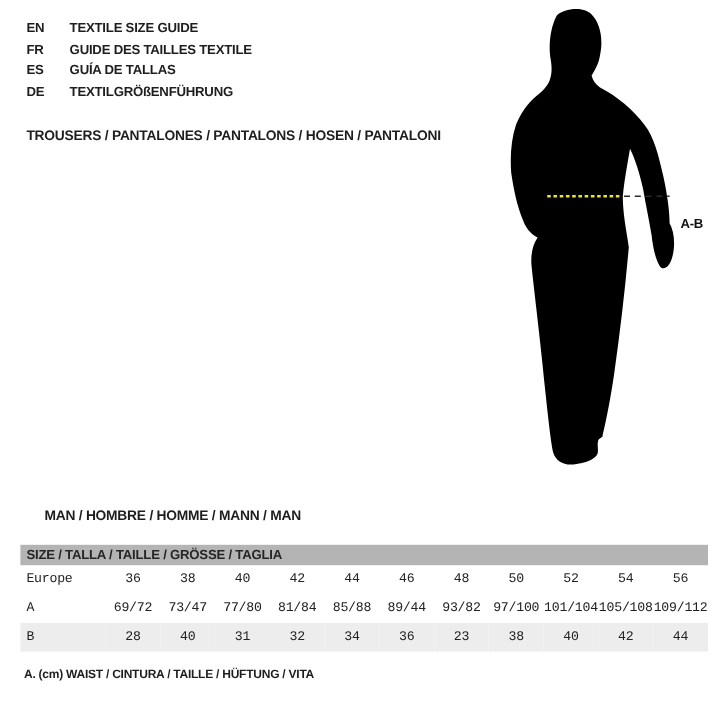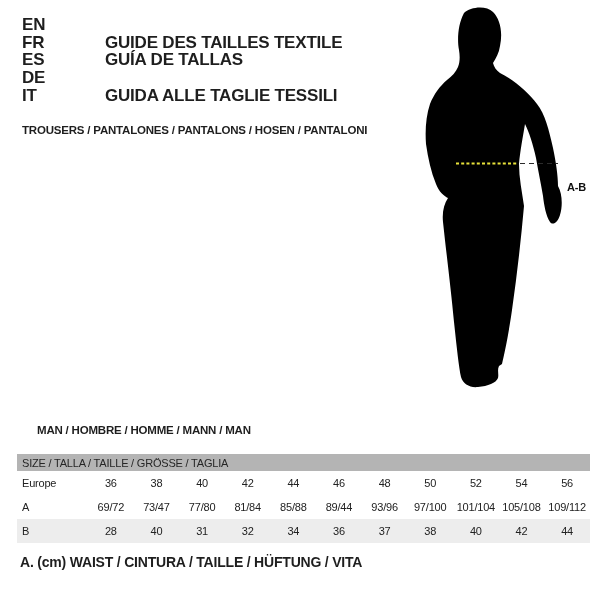--- a/index.html
+++ b/index.html
@@ -5,68 +5,66 @@
   html,body{margin:0;padding:0;}
   body{
     width:600px;height:600px;position:relative;overflow:hidden;
     background:#ffffff;
     font-family:"Liberation Sans",sans-serif;
     color:#1e1e1e;
     -webkit-font-smoothing:antialiased;
   }
   
   .lang-block{position:absolute;left:22px;top:16px;}
-  .lang-row{display:flex;font-size:17px;font-weight:bold;line-height:17.7px;letter-spacing:-0.2px;gap:47px;}
+  .lang-row{display:flex;font-size:11px;font-weight:bold;line-height:17.7px;letter-spacing:-0.2px;}
   .lang-code{width:36px;flex:0 0 36px;}
   
-  .category{position:absolute;left:22px;top:124px;font-size:11.5px;font-weight:bold;letter-spacing:-0.2px;}
+  .category{position:absolute;left:22px;top:108px;font-size:11.5px;font-weight:bold;letter-spacing:-0.2px;}
   
   .figure-svg{position:absolute;left:390px;top:0;width:210px;height:420px;}
   .ab-label{position:absolute;left:567px;top:156px;font-size:11px;font-weight:bold;letter-spacing:-0.2px;color:#111;margin-top:25px;}
   
   .section-title{position:absolute;left:22px;top:424px;font-size:11.5px;font-weight:bold;letter-spacing:-0.2px;padding-left:15px;}
   
   .size-table{
     position:absolute;left:17px;top:454px;width:573px;
     border-collapse:collapse;table-layout:fixed;
     font-size:11px;color:#222;letter-spacing:-0.2px;
   }
   .size-table col.c-label{width:71px;}
   .size-table th{
     height:17px;background:var(--hdr-bg,#b4b4b4);
-    font-weight:normal;text-align:left;padding:0 0 0 5px;
+    font-weight:bold;text-align:left;padding:0 0 0 5px;
     font-size:11px;color:#262626;
   }
-  .size-table td{height:24px;padding:0;text-align:center;vertical-align:middle;}
+  .size-table td{height:24px;padding:0;text-align:center;vertical-align:middle;font-family:Liberation Mono, monospace;}
   .size-table td.lbl{text-align:left;padding-left:5px;}
   .size-table tr.stripe td{background:var(--stripe-bg,#ededed);}
   
-  .notes{position:absolute;left:20px;top:553px;font-size:14px;font-weight:bold;line-height:19.5px;letter-spacing:-0.2px;}
+  .notes{position:absolute;left:20px;top:553px;font-size:10px;font-weight:bold;line-height:19.5px;letter-spacing:-0.2px;}
 </style>
 </head>
 <body>
 
 <div class="lang-block">
   <div class="lang-row">
     <span class="lang-code">EN</span>
+    <span class="lang-label">TEXTILE SIZE GUIDE</span>
   </div>
   <div class="lang-row">
     <span class="lang-code">FR</span>
     <span class="lang-label">GUIDE DES TAILLES TEXTILE</span>
   </div>
   <div class="lang-row">
     <span class="lang-code">ES</span>
     <span class="lang-label">GUÍA DE TALLAS</span>
   </div>
   <div class="lang-row">
     <span class="lang-code">DE</span>
-  </div>
-  <div class="lang-row">
-    <span class="lang-code">IT</span>
-    <span class="lang-label">GUIDA ALLE TAGLIE TESSILI</span>
+    <span class="lang-label">TEXTILGRÖßENFÜHRUNG</span>
   </div>
 </div>
 
 <div class="category">TROUSERS / PANTALONES / PANTALONS / HOSEN / PANTALONI</div>
 
 <svg class="figure-svg" viewBox="0 0 210 420" aria-hidden="true">
   <path d="M 74,13
            C 80,7 96,5 103,12
            C 110,19 113,32 110,46
            C 109,53 106,58 103,63
@@ -141,35 +139,35 @@
       <td>56</td>
     </tr>
     <tr>
       <td class="lbl">A</td>
       <td>69/72</td>
       <td>73/47</td>
       <td>77/80</td>
       <td>81/84</td>
       <td>85/88</td>
       <td>89/44</td>
-      <td>93/96</td>
+      <td>93/82</td>
       <td>97/100</td>
       <td>101/104</td>
       <td>105/108</td>
       <td>109/112</td>
     </tr>
     <tr class="stripe">
       <td class="lbl">B</td>
       <td>28</td>
       <td>40</td>
       <td>31</td>
       <td>32</td>
       <td>34</td>
       <td>36</td>
-      <td>37</td>
+      <td>23</td>
       <td>38</td>
       <td>40</td>
       <td>42</td>
       <td>44</td>
     </tr>
   </tbody>
 </table>
 
 <div class="notes">
   <div>A. (cm) WAIST / CINTURA / TAILLE / HÜFTUNG / VITA</div>

